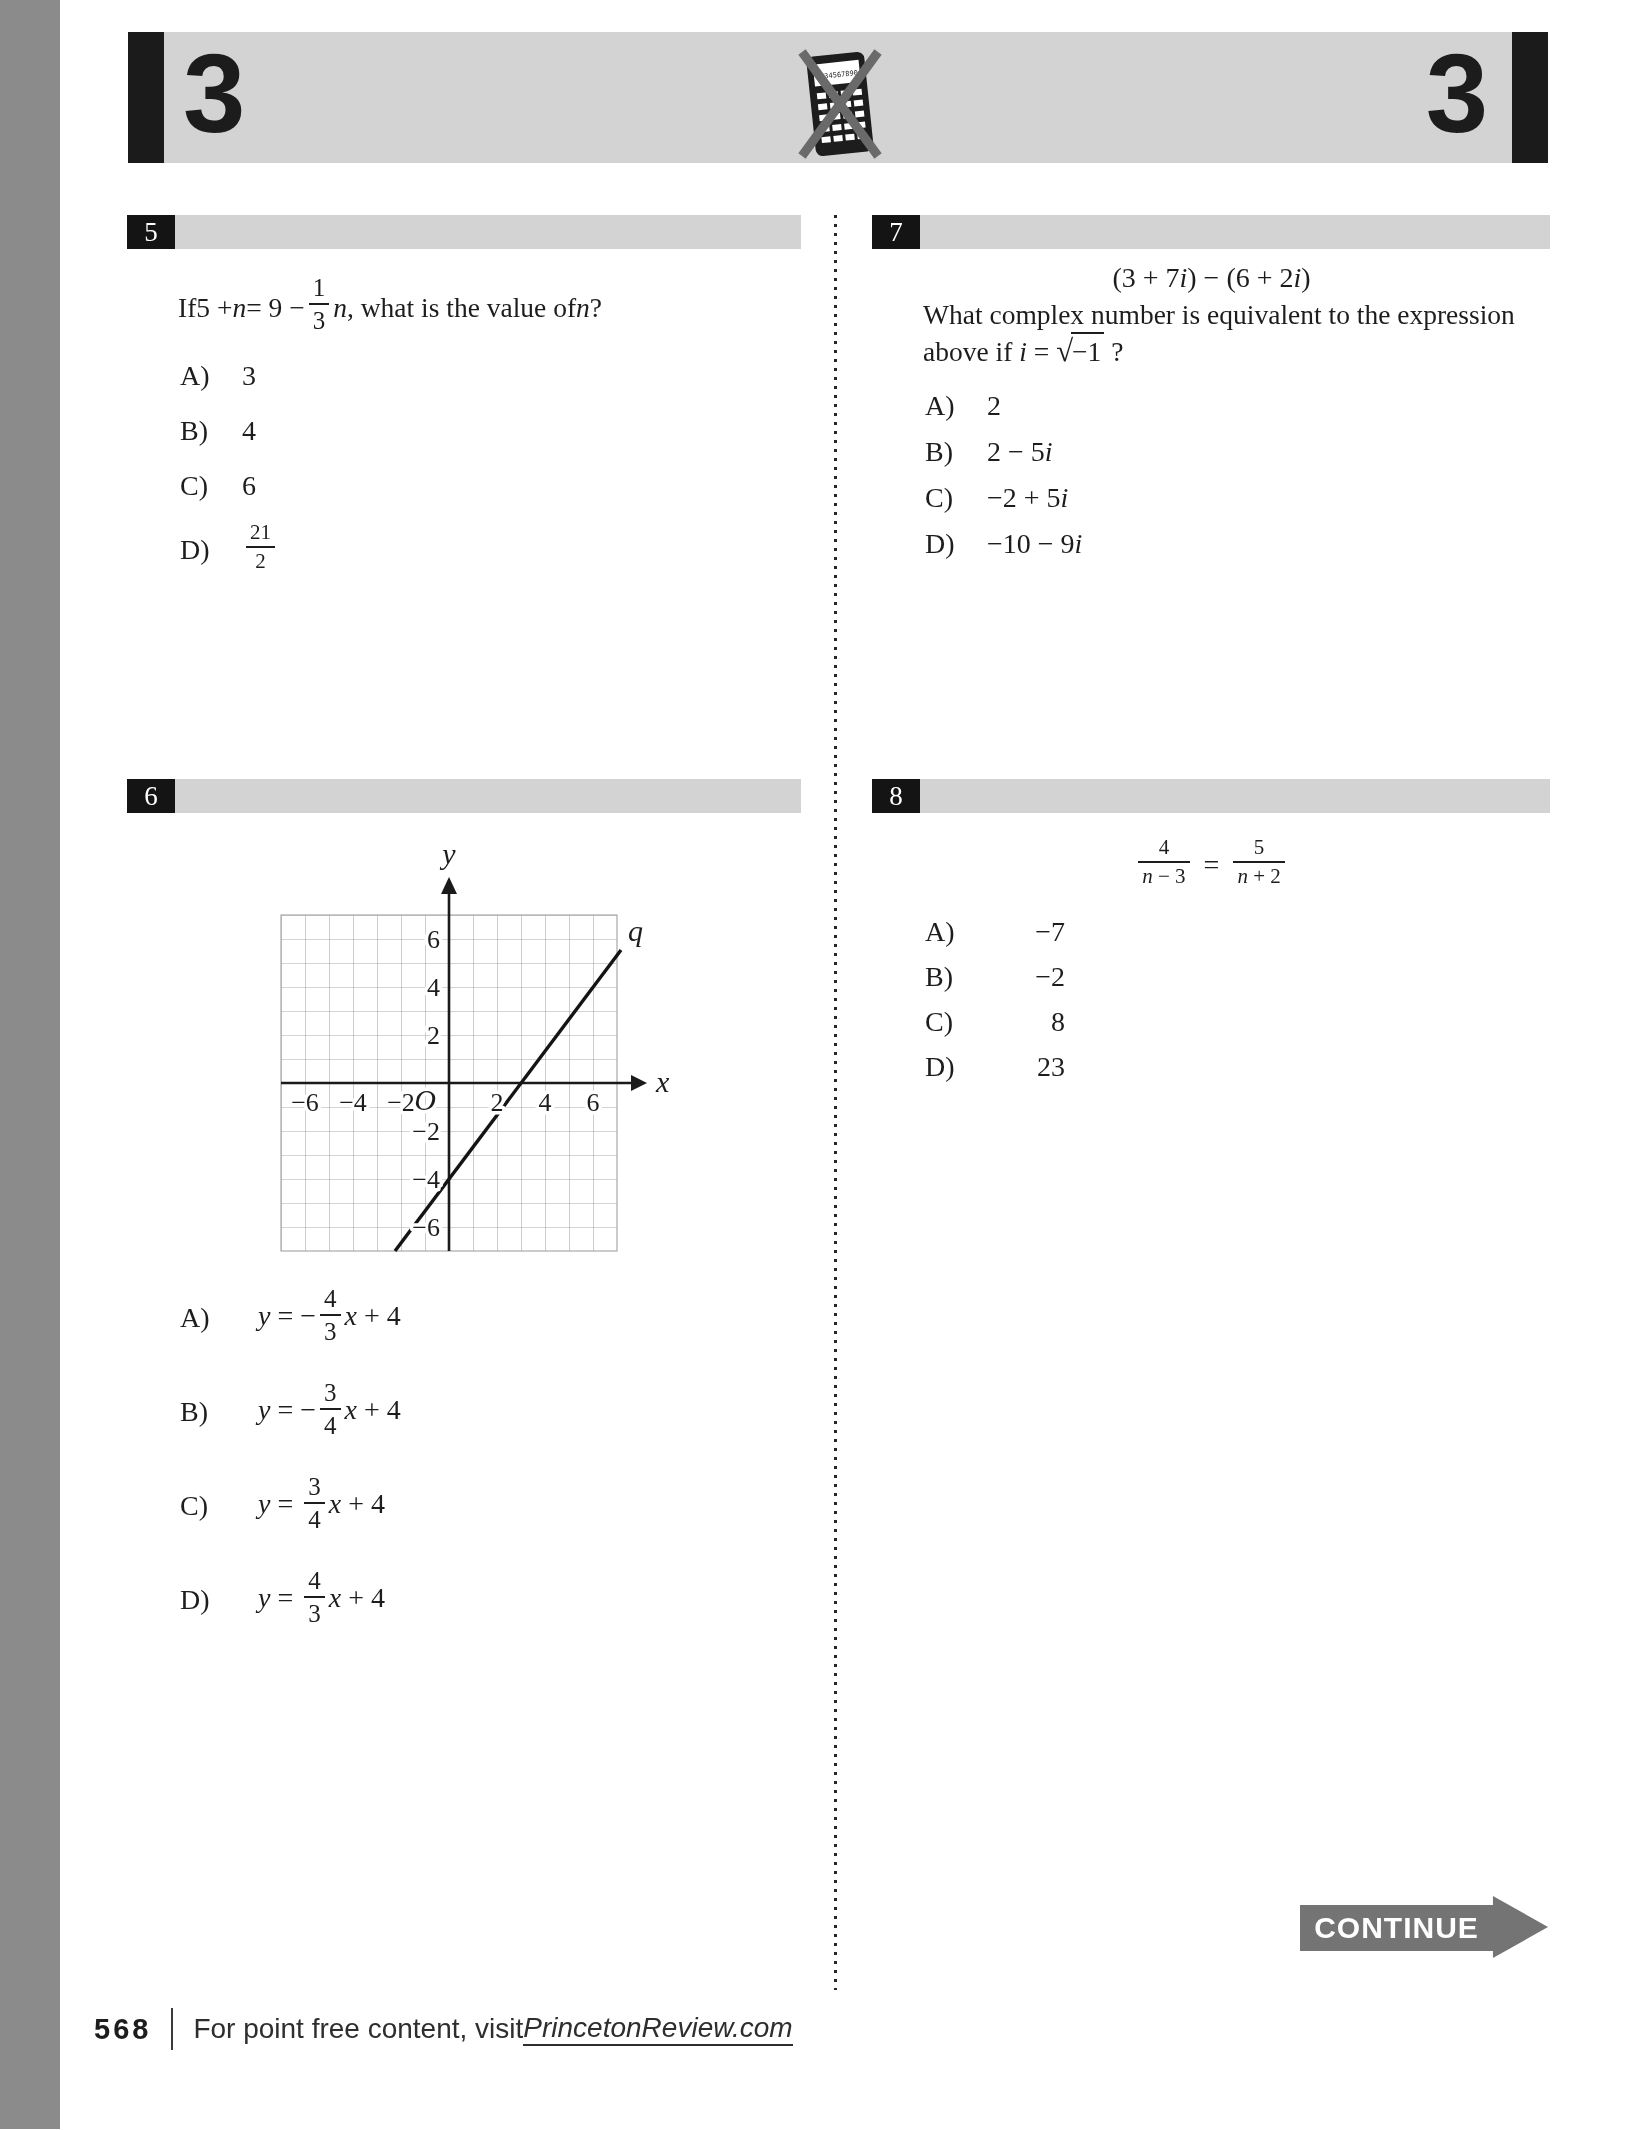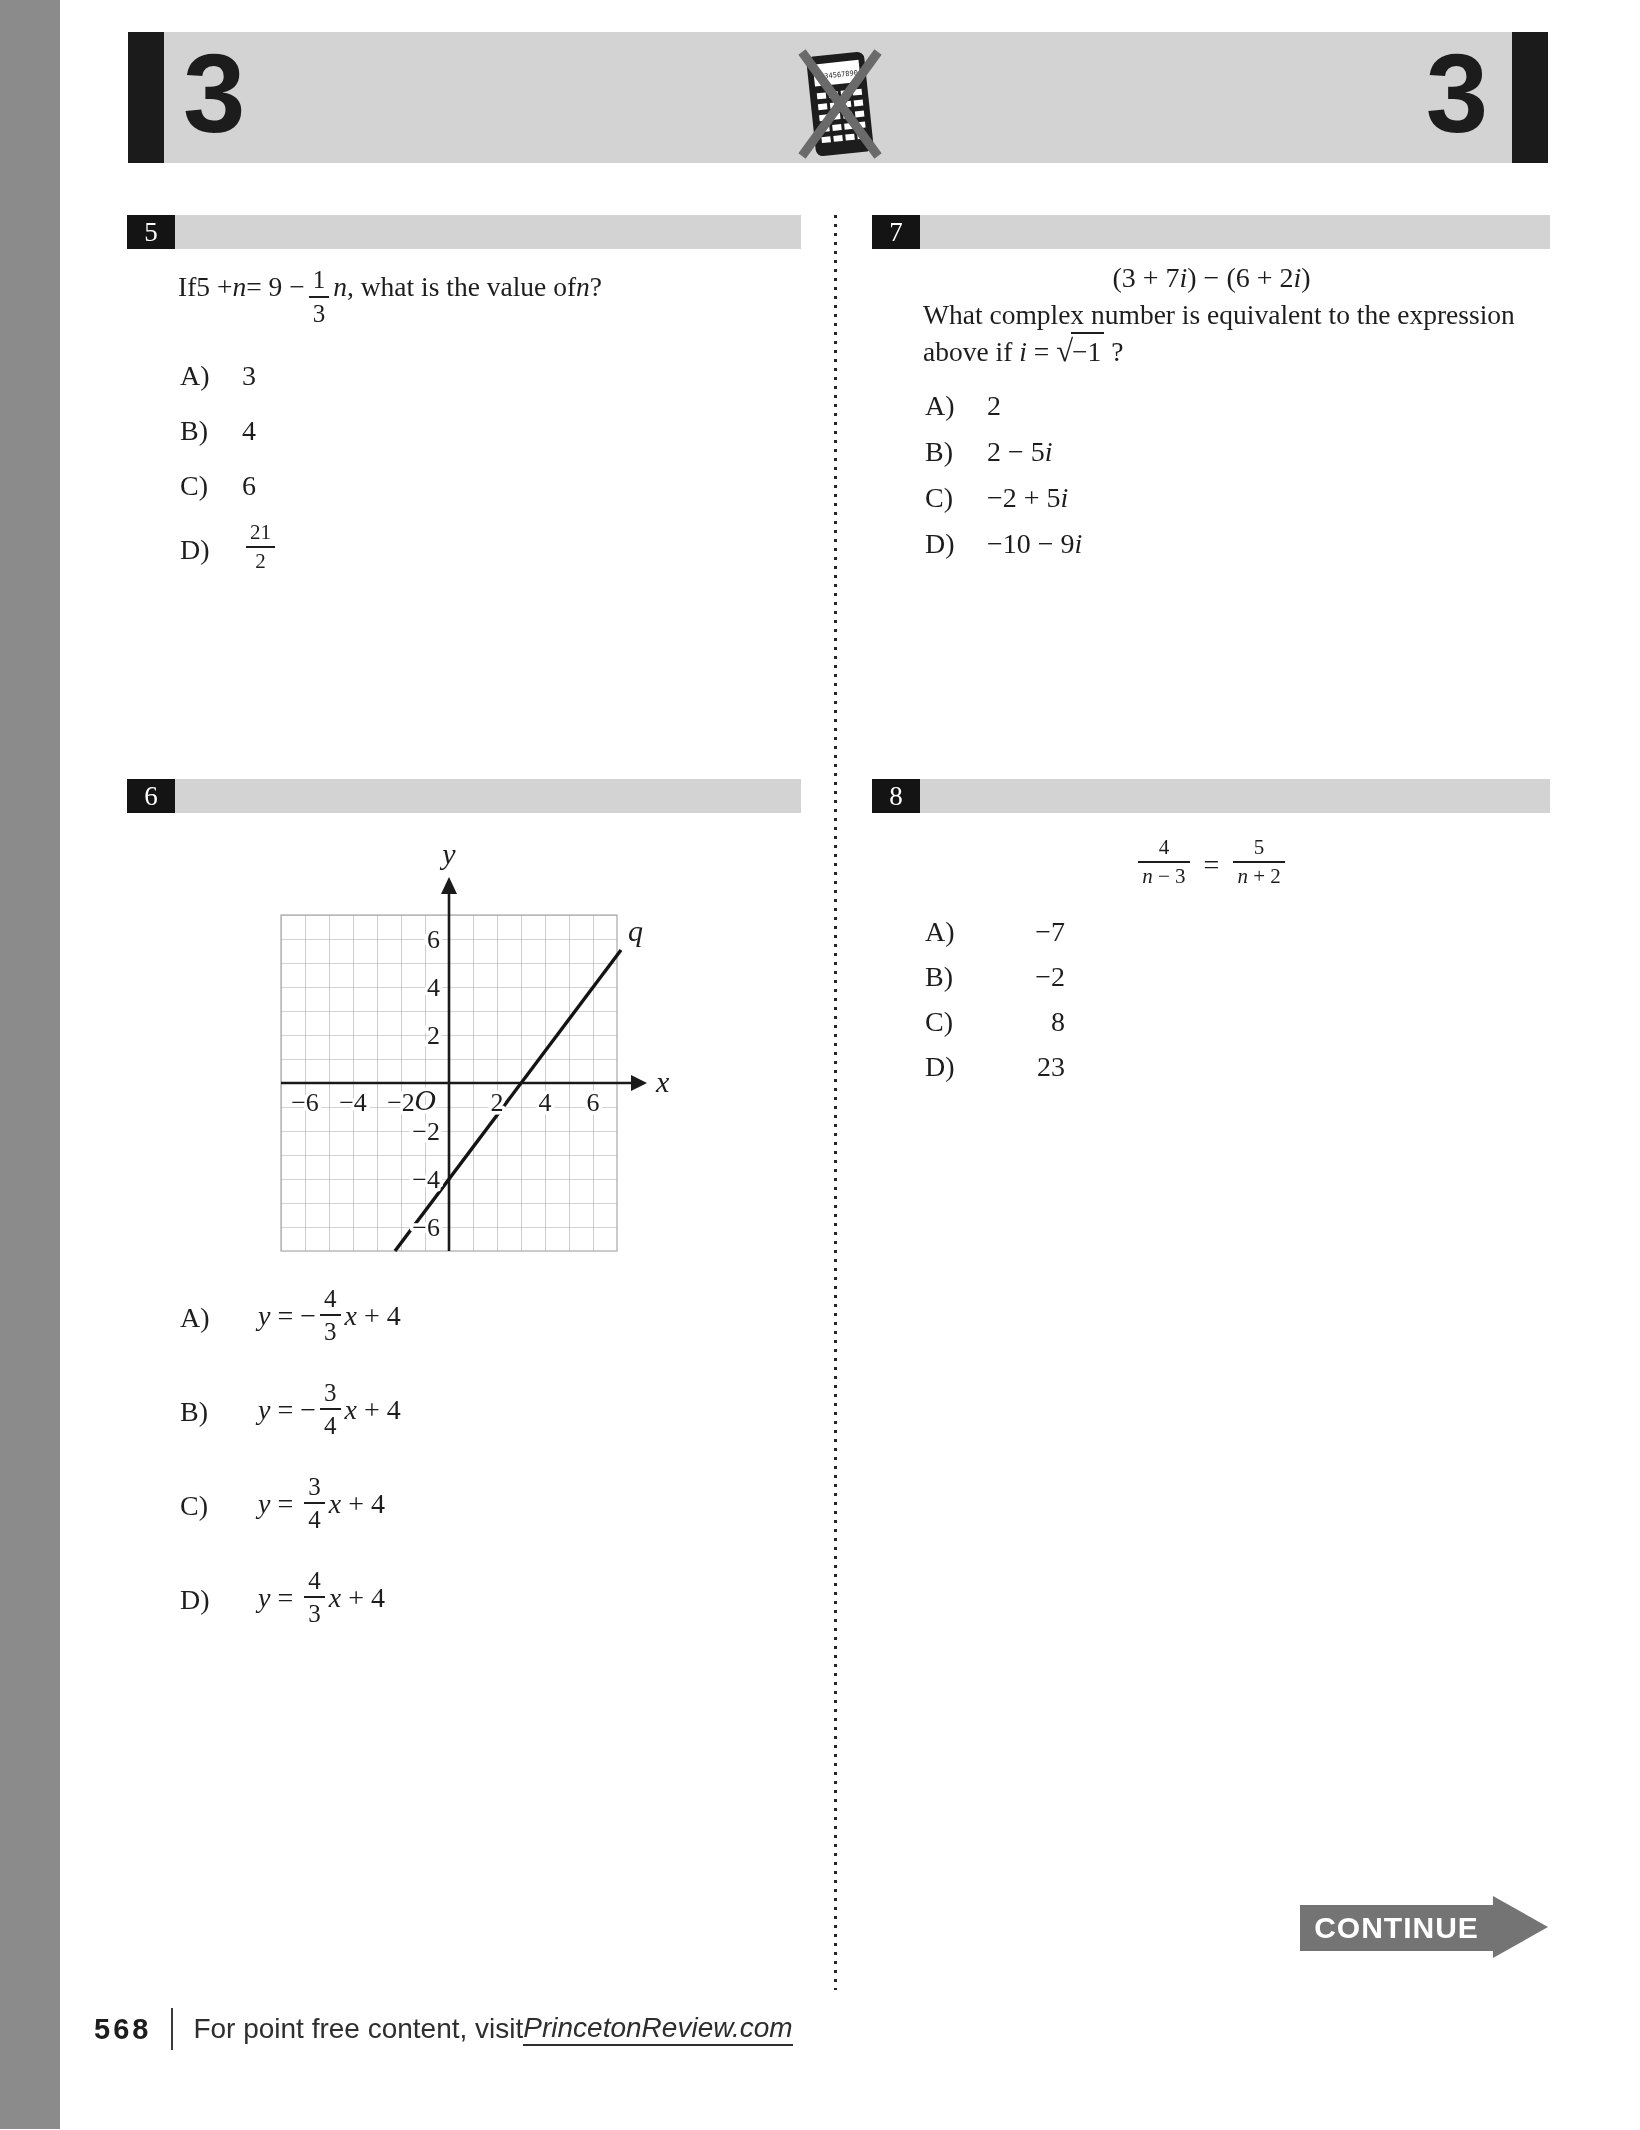--- a/index.html
+++ b/index.html
@@ -39,21 +39,21 @@
         margin:0 4px;transform:translateY(-3px);}
   .frac .num{display:block;padding:0 4px 2px;}
   .frac .den{display:block;border-top:2px solid #1d1d1d;padding:2px 4px 0;}
   .fr-lg{font-size:21px;}
   
   .sqrt{white-space:nowrap;}
   .rt{font-size:1.12em;}
   .rad{border-top:2px solid #1d1d1d;padding:2px 3px 0 1px;margin-left:-2px;}
   
   #q5{left:128px;top:215px;width:673px;}
-  #q5 .stem{margin-top:20px;min-height:76px;display:flex;align-items:flex-start;flex-wrap:wrap;}
+  #q5 .stem{margin-top:20px;min-height:76px;display:flex;align-items:center;flex-wrap:wrap;}
   #q5 .opts{margin-top:14px;}
   #q5 .opt{margin-bottom:21px;}
   #q5 .opt-frac{margin-bottom:0;}
   
   #q6{left:128px;top:779px;width:673px;}
   .graph{display:block;margin:25px 0 0 150px;}
   .graph text{font-size:26px;fill:#1d1d1d;font-family:"Liberation Serif","DejaVu Serif",serif;
               paint-order:stroke;stroke:#ffffff;stroke-width:7px;stroke-linejoin:round;}
   .graph text.plain{stroke-width:0;}
   .graph .axis{stroke:#1a1a1a;stroke-width:2.6;}

